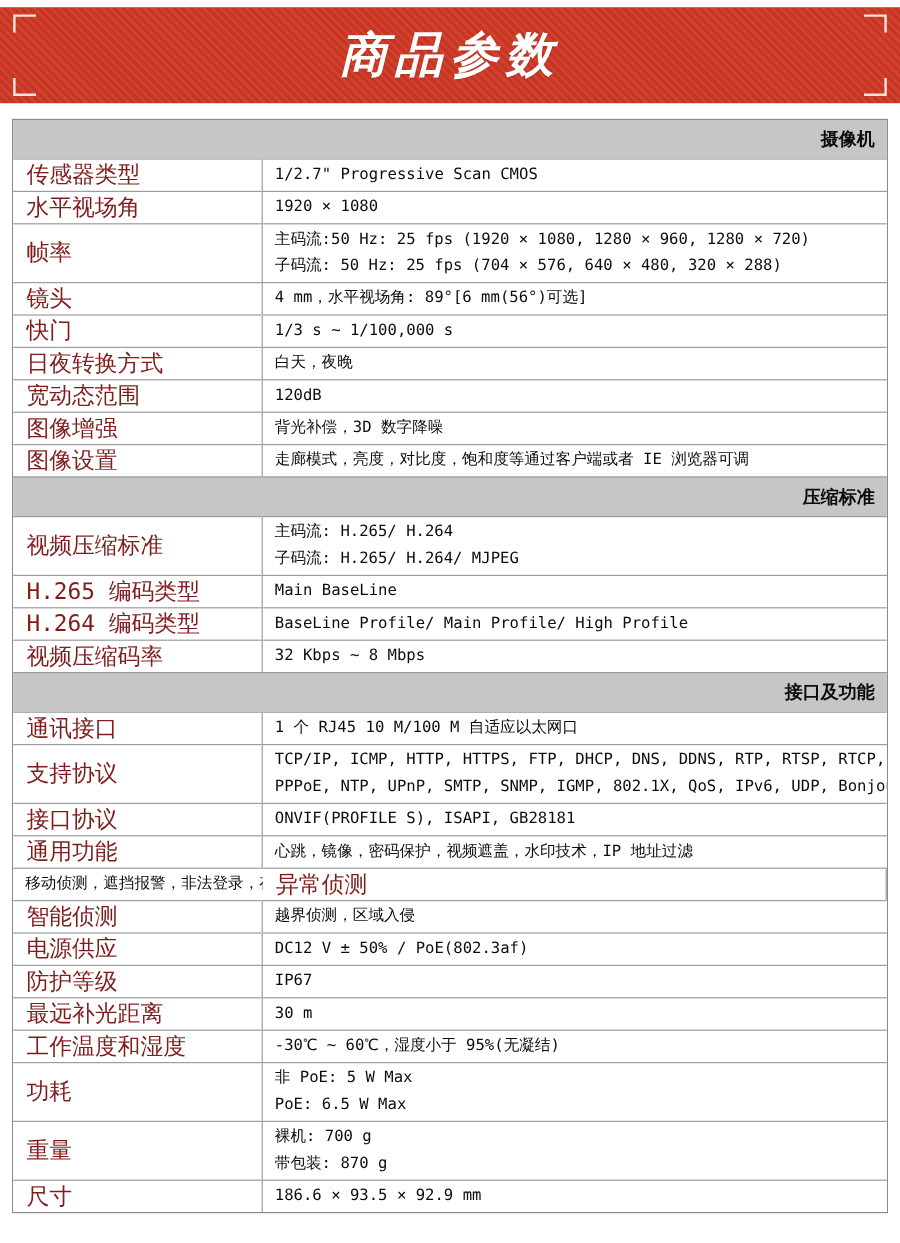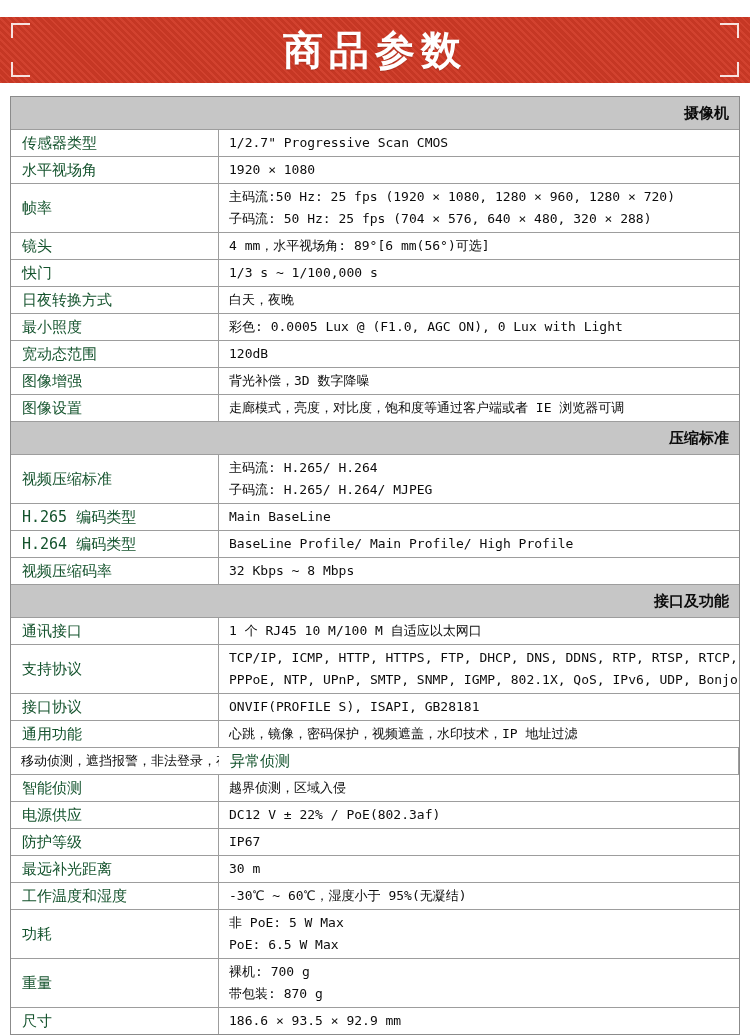--- a/index.html
+++ b/index.html
@@ -5,26 +5,26 @@
   html,body{margin:0;padding:0;background:#ffffff;}
   body{
     width:750px;height:1036px;overflow:hidden;
     font-family:"DejaVu Sans Mono","Liberation Mono",monospace;
     color:#111;
     -webkit-font-smoothing:antialiased;
   }
   
   .banner{
     position:relative;
-    margin-top:17px;
-    height:66px;
+    margin-top:6px;
+    height:80px;
     background:
       repeating-linear-gradient(45deg, rgba(255,255,255,0.045) 0 2px, rgba(0,0,0,0.05) 2px 5px),
       #d03a26;
-    display:flex;align-items:center;justify-content:center;
+    display:flex;align-items:center;justify-content:center;font-style:italic;
   }
   .banner .title{
     color:#ffffff;
     font-family:"Liberation Sans","DejaVu Sans",sans-serif;
     font-weight:bold;
     font-size:40px;
     letter-spacing:6px;
     line-height:1;
     text-shadow:0 1px 1px rgba(0,0,0,0.15);
   }
@@ -54,23 +54,23 @@
     display:grid;
     grid-template-columns:208px 1fr;
     border-top:1px solid #9d9d9d;
     background:#ffffff;
   }
   .cell{min-height:26px;box-sizing:border-box;}
   .cell.label{
     border-right:1px solid #9d9d9d;
     padding:2px 6px 2px 11px;
     display:flex;align-items:center;
-    font-size:15px;
+    font-size:19px;
     line-height:21px;
-    color:#14532d;
+    color:#7f1d1d;
   }
   .cell.value{
     padding:2px 6px 2px 10px;
     display:flex;flex-direction:column;justify-content:center;
     overflow:hidden;
   }
   .vline{
     font-size:13px;
     line-height:22px;
     white-space:nowrap;
@@ -121,26 +121,20 @@
         <div class="vline">1/3 s ~ 1/100,000 s</div>
       </div>
     </div>
     <div class="spec-row">
       <div class="cell label">日夜转换方式</div>
       <div class="cell value">
         <div class="vline">白天，夜晚</div>
       </div>
     </div>
     <div class="spec-row">
-      <div class="cell label">最小照度</div>
-      <div class="cell value">
-        <div class="vline">彩色: 0.0005 Lux @ (F1.0, AGC ON), 0 Lux with Light</div>
-      </div>
-    </div>
-    <div class="spec-row">
       <div class="cell label">宽动态范围</div>
       <div class="cell value">
         <div class="vline">120dB</div>
       </div>
     </div>
     <div class="spec-row">
       <div class="cell label">图像增强</div>
       <div class="cell value">
         <div class="vline">背光补偿，3D 数字降噪</div>
       </div>
@@ -211,21 +205,21 @@
     </div>
     <div class="spec-row">
       <div class="cell label">智能侦测</div>
       <div class="cell value">
         <div class="vline">越界侦测，区域入侵</div>
       </div>
     </div>
     <div class="spec-row">
       <div class="cell label">电源供应</div>
       <div class="cell value">
-        <div class="vline">DC12 V ± 22% / PoE(802.3af)</div>
+        <div class="vline">DC12 V ± 50% / PoE(802.3af)</div>
       </div>
     </div>
     <div class="spec-row">
       <div class="cell label">防护等级</div>
       <div class="cell value">
         <div class="vline">IP67</div>
       </div>
     </div>
     <div class="spec-row">
       <div class="cell label">最远补光距离</div>

